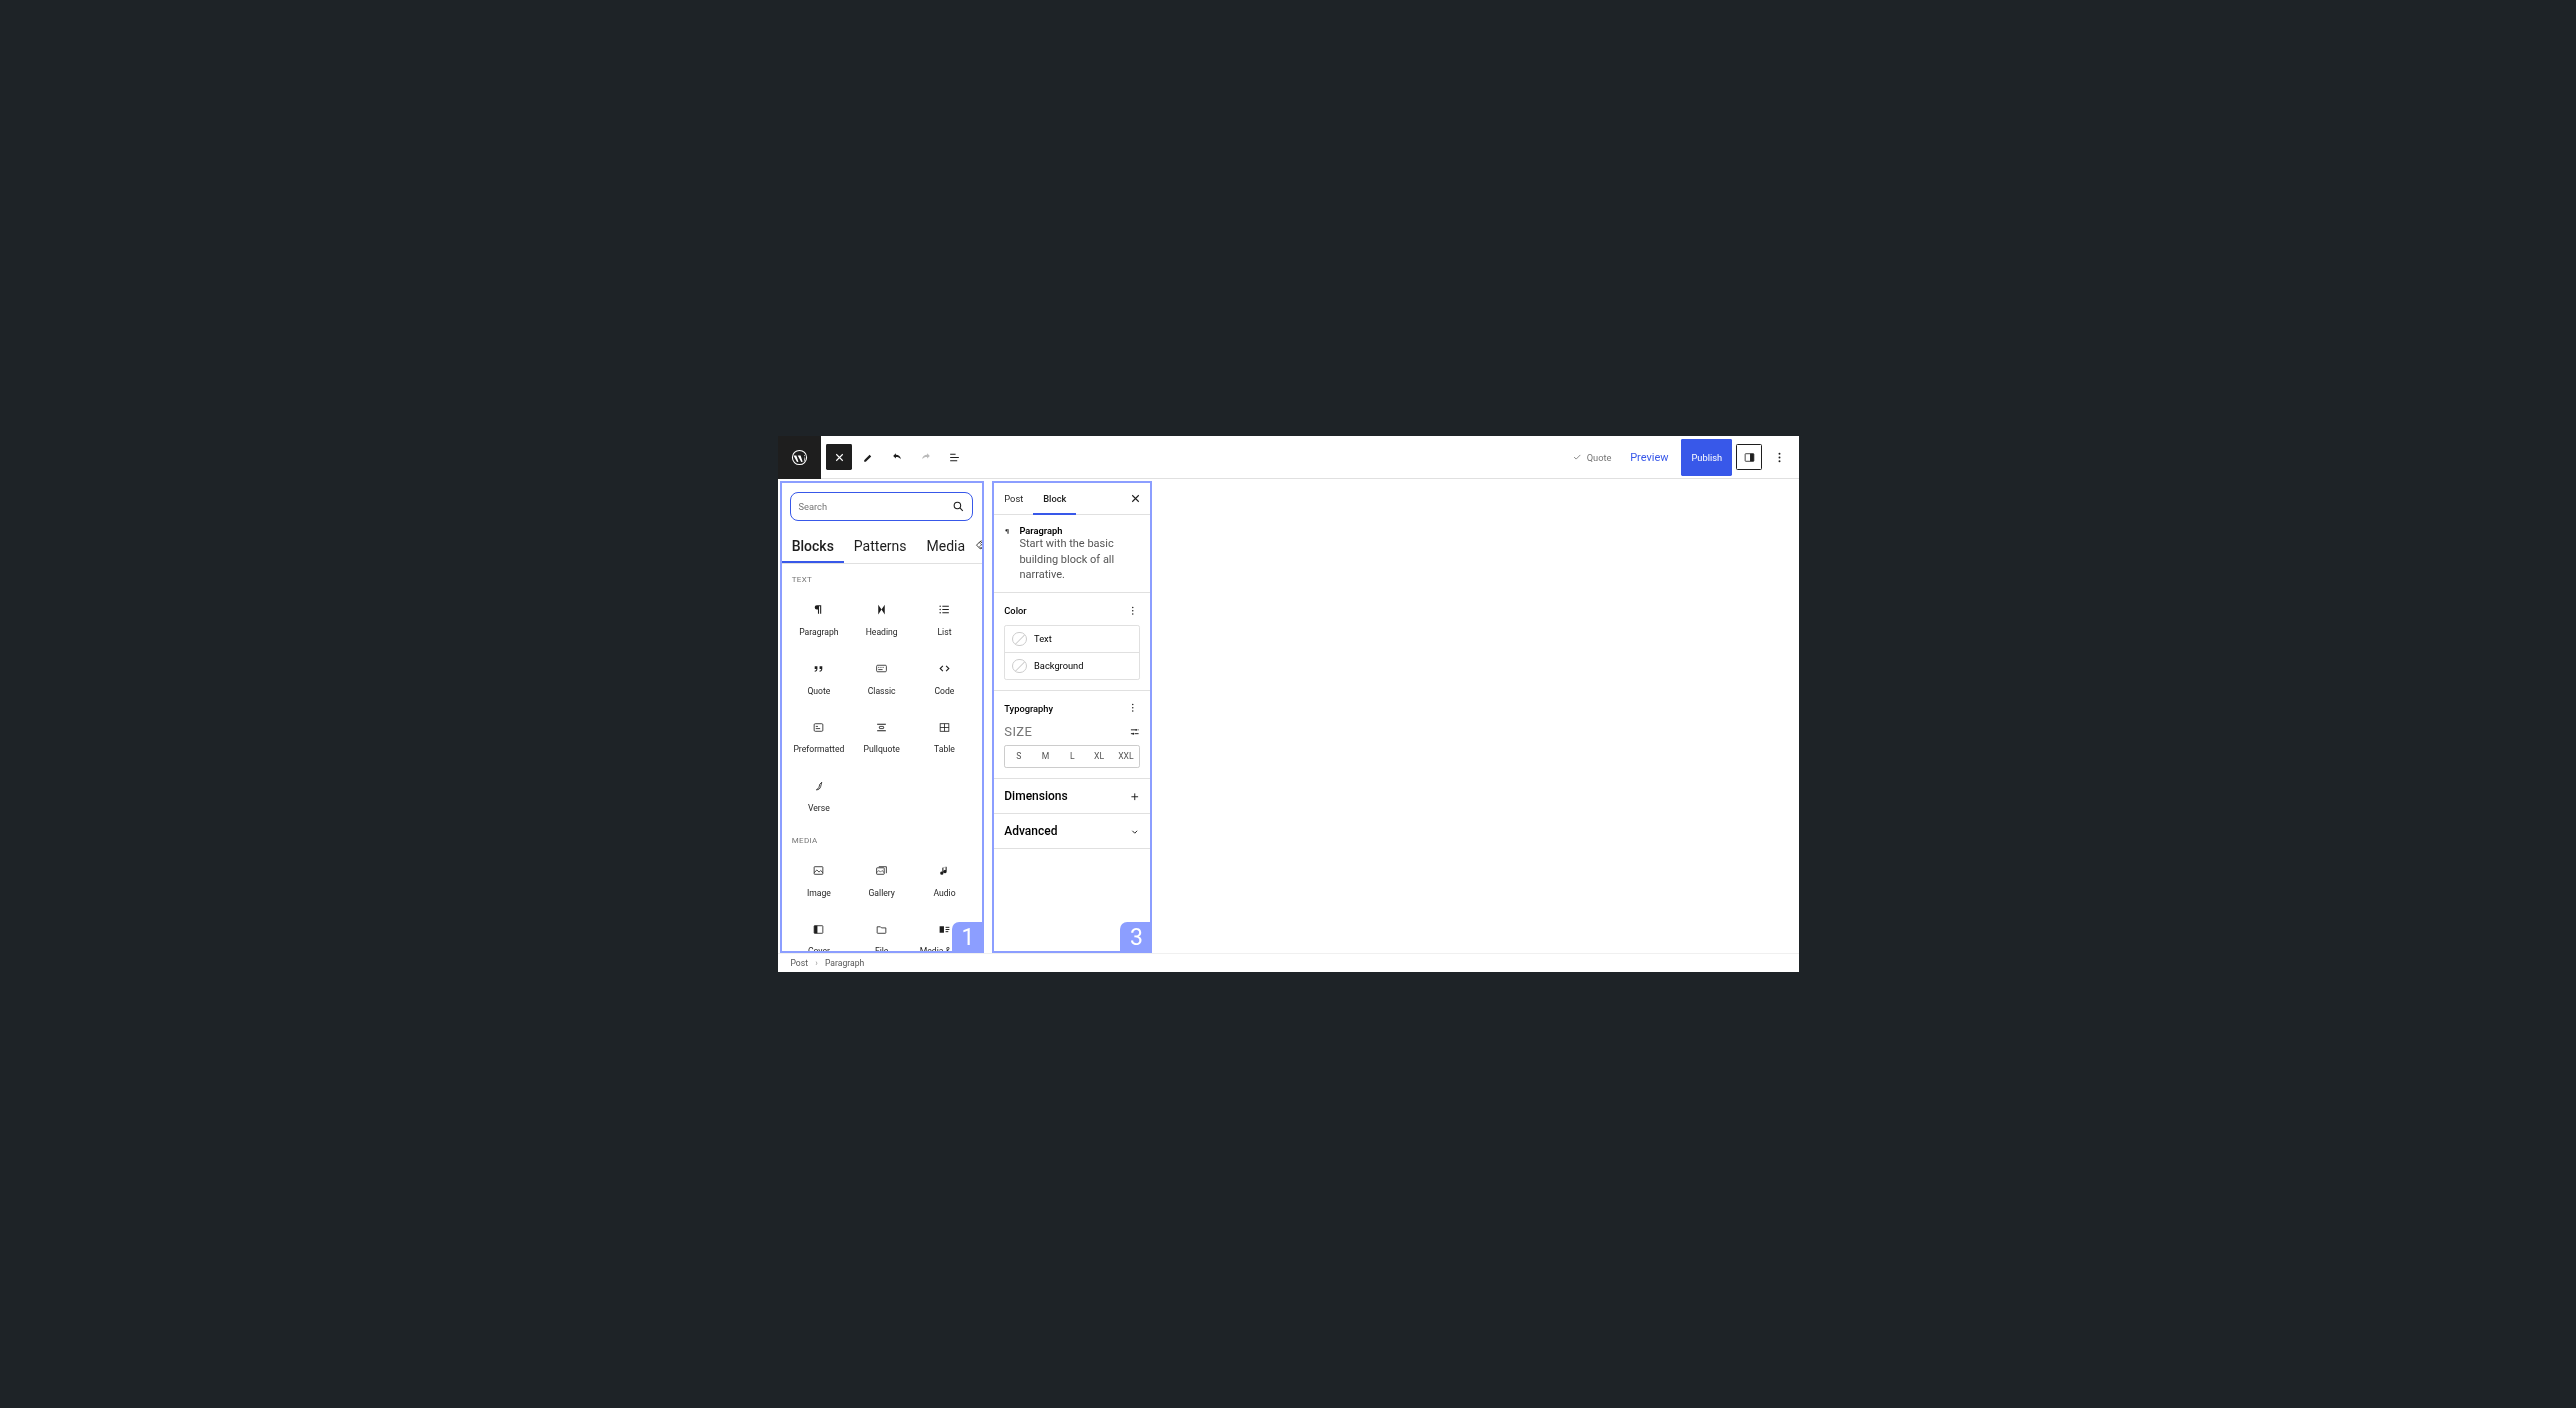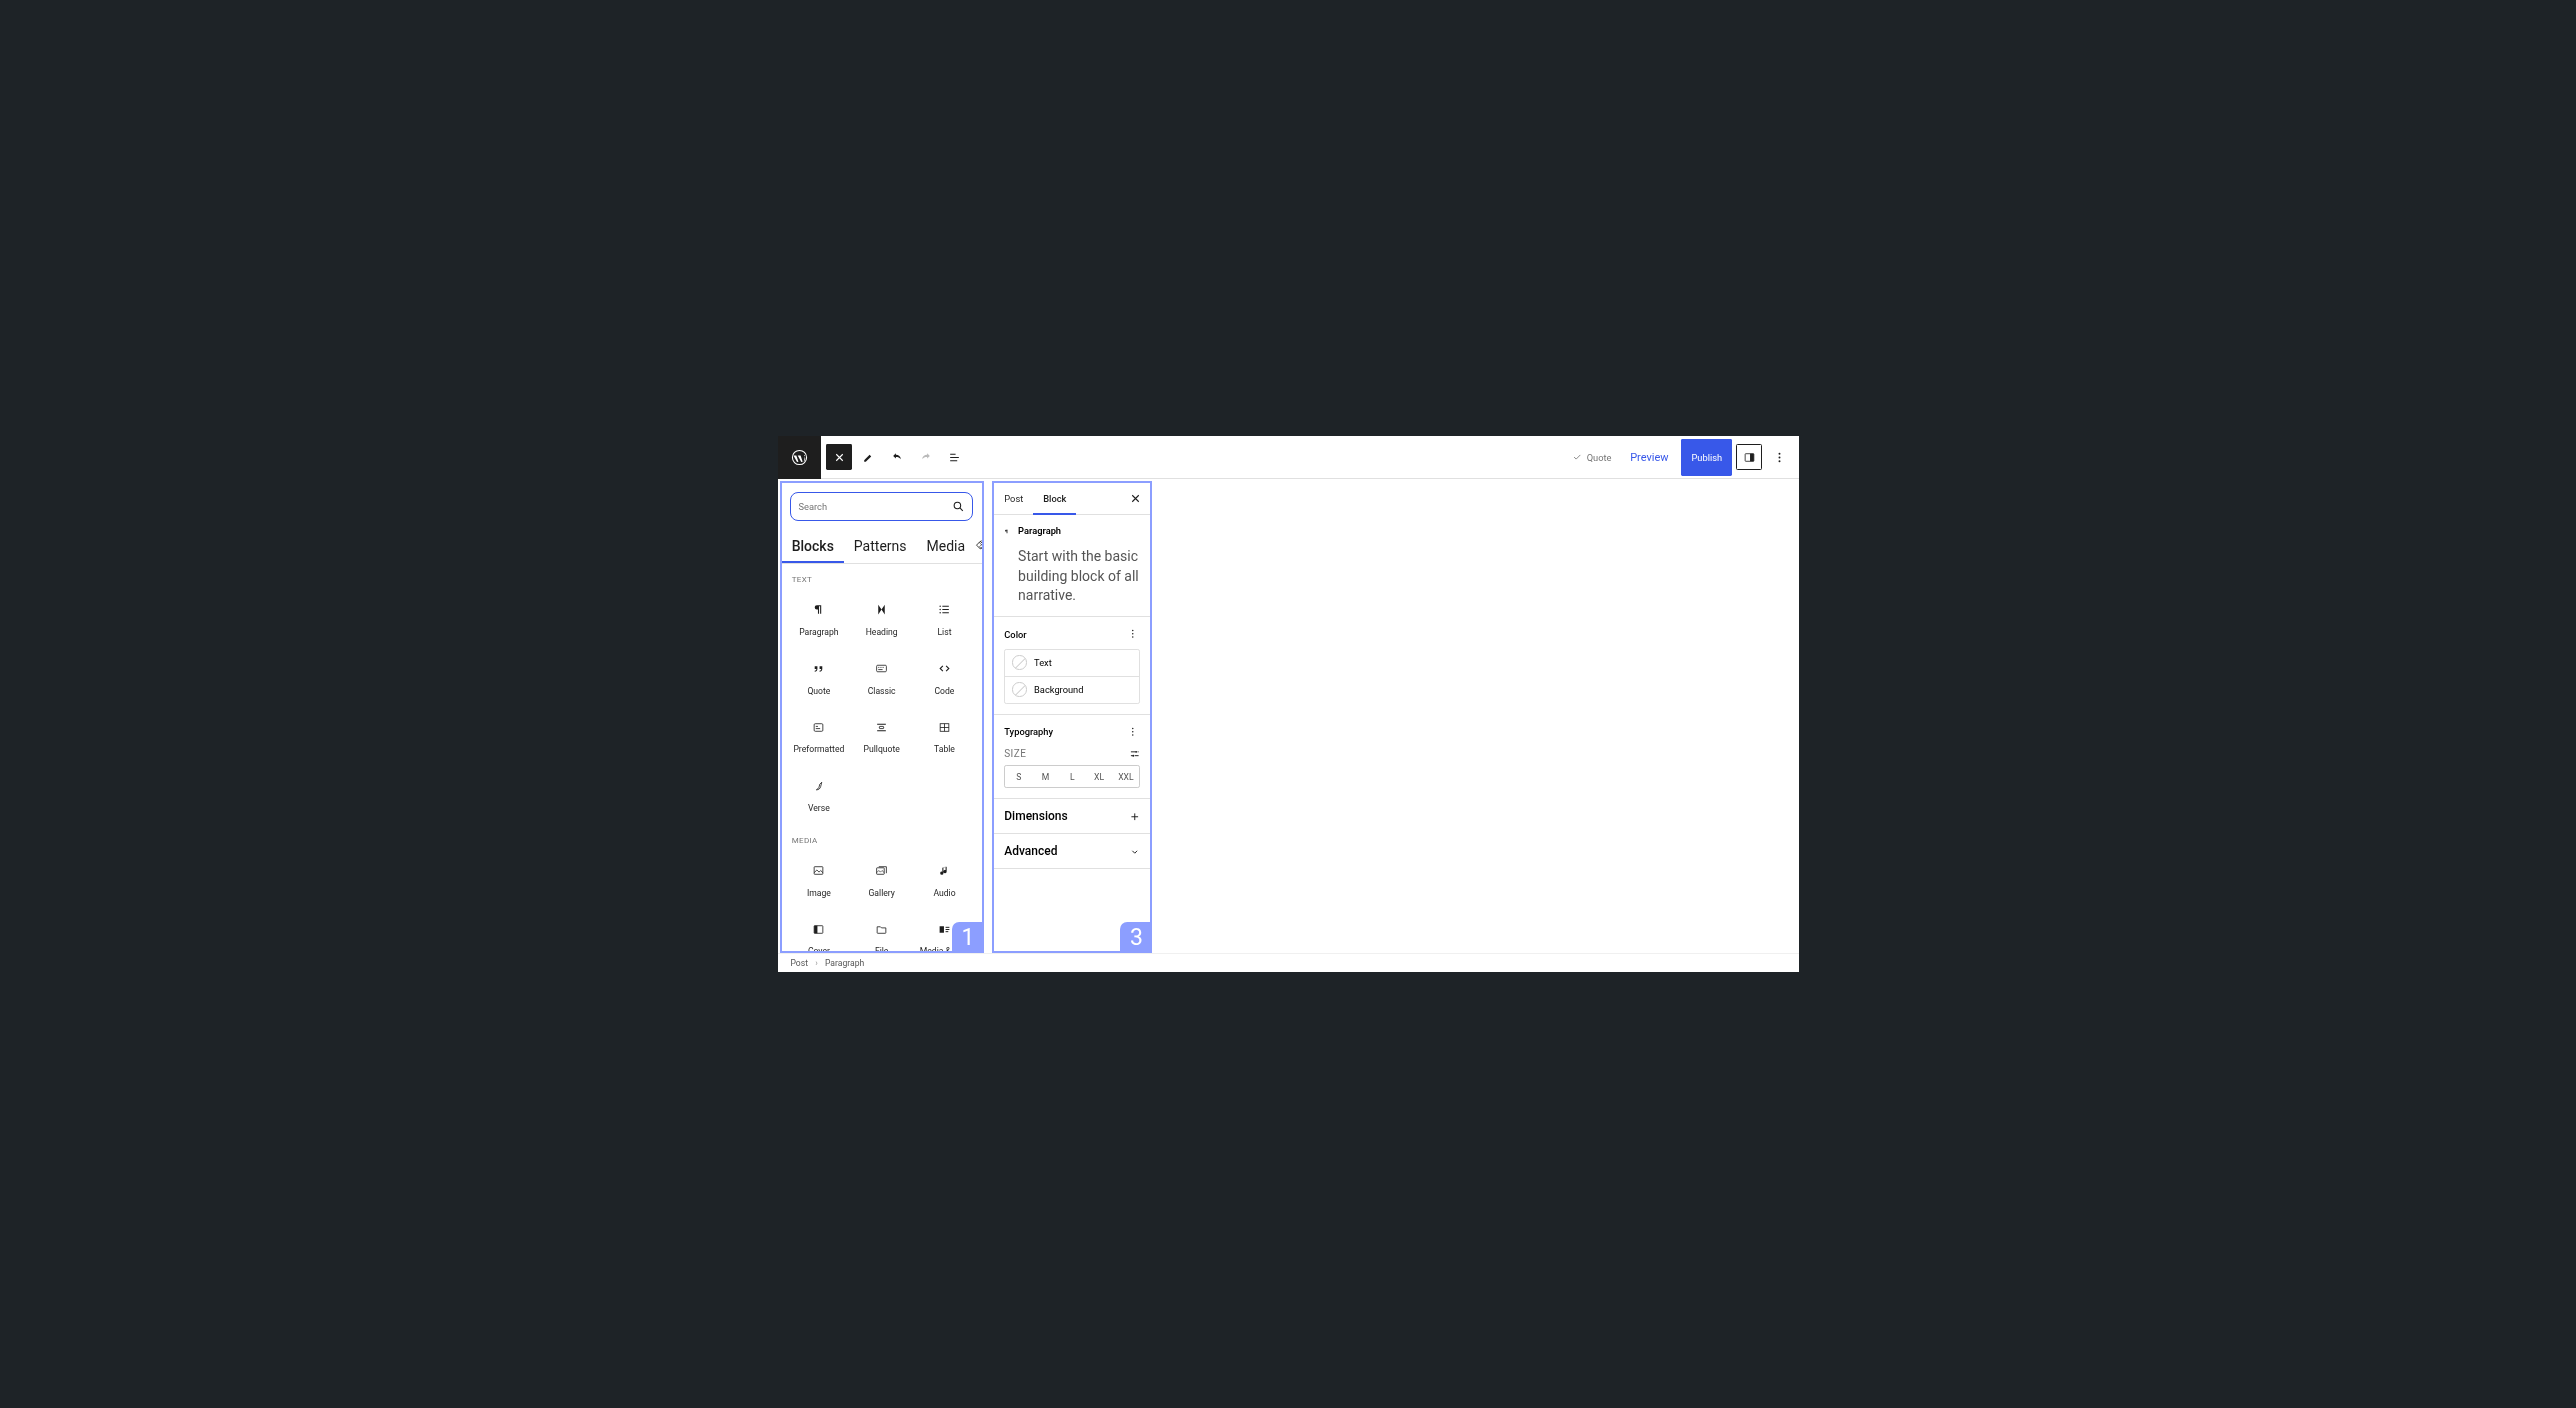--- a/index.html
+++ b/index.html
@@ -53,30 +53,30 @@
   
   .right { width: 160px; }
   .r-tabs { display: flex; align-items: center; border-bottom: 0.7px solid #e0e0e0; height: 32px; position: relative; }
   .r-tab { padding: 0 10px; font-size: 9.3px; color: #1e1e1e; height: 100%; display: flex; align-items: center; cursor: pointer; position: relative; }
   .r-tab.active { font-weight: 500; }
   .r-tab.active::after { content: ""; position: absolute; left: 0; right: 0; bottom: -0.7px; height: 2.2px; background: #3858e9; }
   .r-close { margin-left: auto; width: 26px; height: 26px; display: flex; align-items: center; justify-content: center; cursor: pointer; margin-right: 1.4px; }
   .r-section { border-bottom: 0.7px solid #e0e0e0; padding: 10px; }
   .r-head { display: flex; gap: 8.6px; }
   .r-head-title { font-size: 9.3px; font-weight: 600; }
-  .r-head-desc { font-size: 14px; color: #555; margin-top: 11px; line-height: 1.4; }
+  .r-head-desc { font-size: 11px; color: #555; margin-top: 0; line-height: 1.4; }
   .r-sec-row { display: flex; align-items: center; justify-content: space-between; }
   .r-sec-title { font-size: 9.3px; font-weight: 500; }
   .dots-v { width: 14.4px; height: 14.4px; display: flex; align-items: center; justify-content: center; cursor: pointer; }
   .color-items { margin-top: 7.2px; border: 0.7px solid #e0e0e0; border-radius: 2.2px; overflow: hidden; }
   .color-item { display: flex; align-items: center; gap: 7.2px; padding: 5.8px 7.2px; font-size: 9.3px; cursor: pointer; }
   .color-item + .color-item { border-top: 0.7px solid #e0e0e0; }
   .swatch-empty { width: 14.4px; height: 14.4px; border: 0.7px solid #ccc; border-radius: 50%; position: relative; overflow: hidden; }
   .swatch-empty::after { content: ""; position: absolute; left: -2.9px; right: -2.9px; top: 50%; border-top: 0.7px solid #ccc; transform: rotate(-45deg); }
-  .size-label { font-size: 10px; letter-spacing: 0.4px; color: #757575; text-transform: uppercase; margin-top: 8.6px; display: flex; justify-content: space-between; align-items: center; }
+  .size-label { font-size: 13px; letter-spacing: 0.4px; color: #757575; text-transform: uppercase; margin-top: 8.6px; display: flex; justify-content: space-between; align-items: center; }
   .size-buttons { display: flex; border: 0.7px solid #ccc; border-radius: 2.2px; margin-top: 5.8px; overflow: hidden; }
   .size-btn { flex: 1; text-align: center; font-size: 8.6px; color: #555; padding: 5.8px 0; cursor: pointer; }
   .collapsible { display: flex; align-items: center; justify-content: space-between; padding: 10px; font-size: 12px; font-weight: 500; border-bottom: 0.7px solid #e0e0e0; cursor: pointer; }
 
   
   .crumbs { height: 18.7px; display: flex; align-items: center; padding: 0 13px; gap: 7.2px; font-size: 8.6px; color: #555; border-top: 0.7px solid #f0f0f0; background: #fff; }
   .crumb-sep { color: #999; }
 
   
   .ic { width: 17px; height: 17px; }

